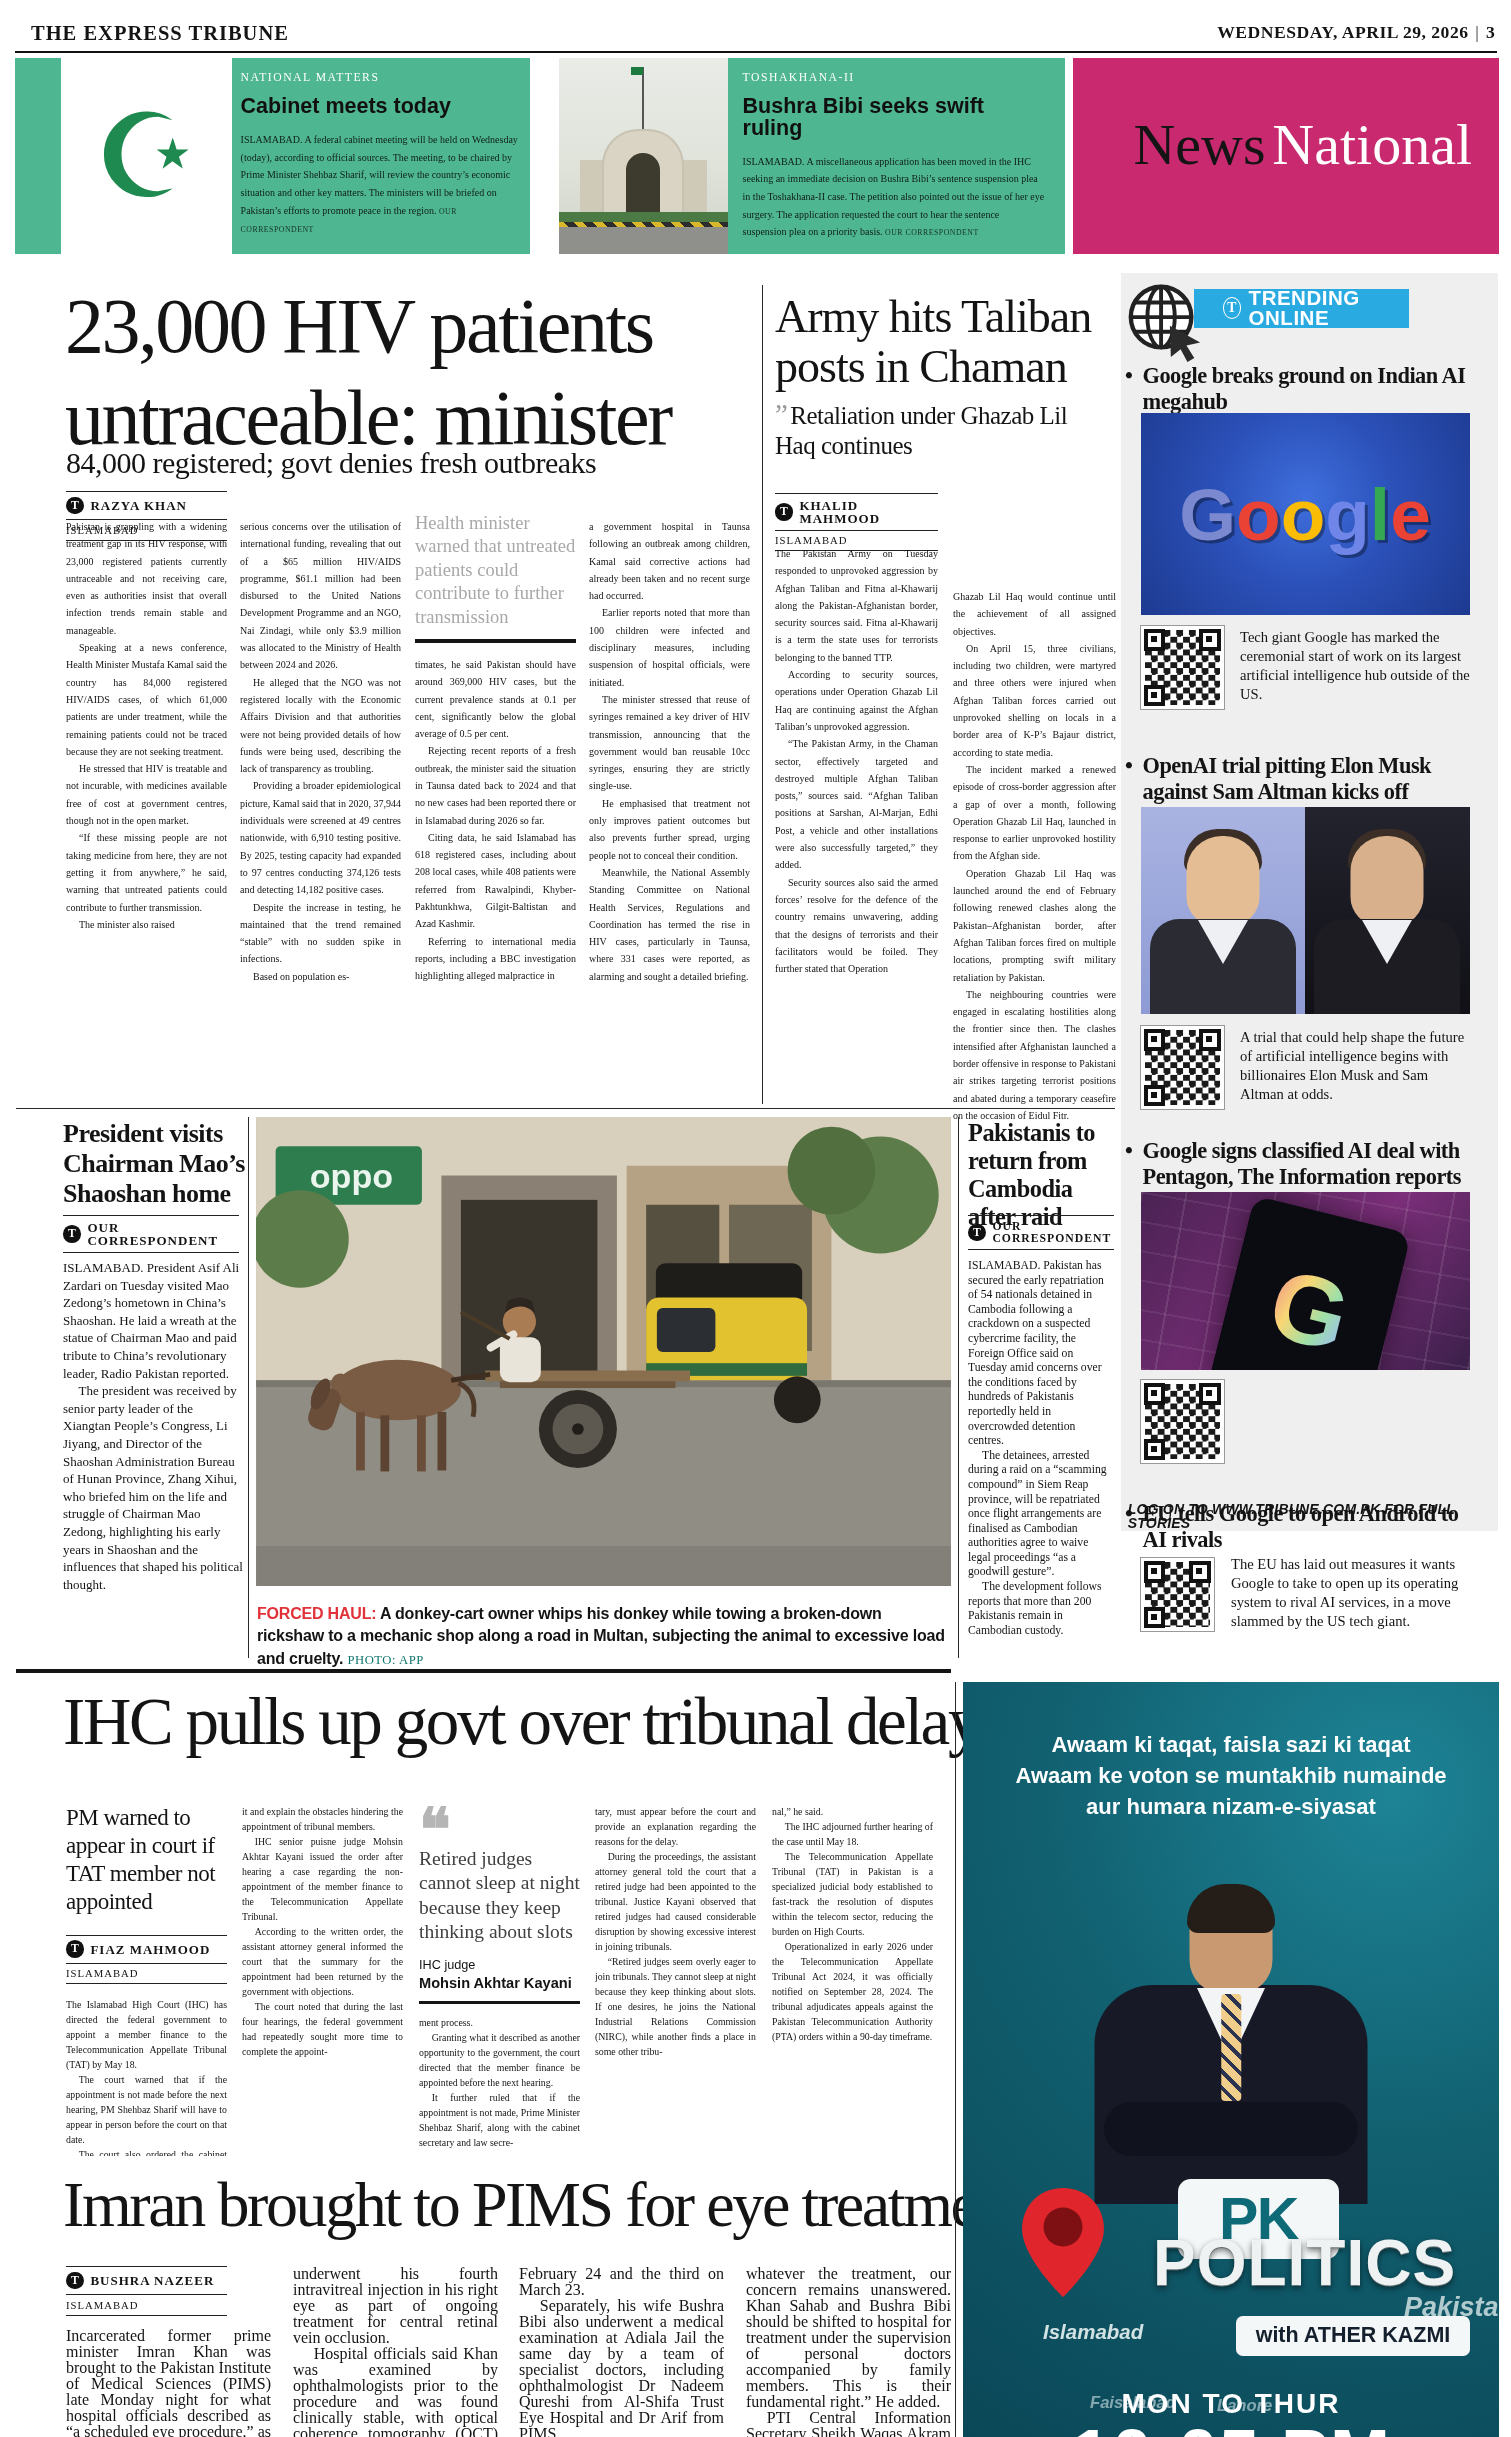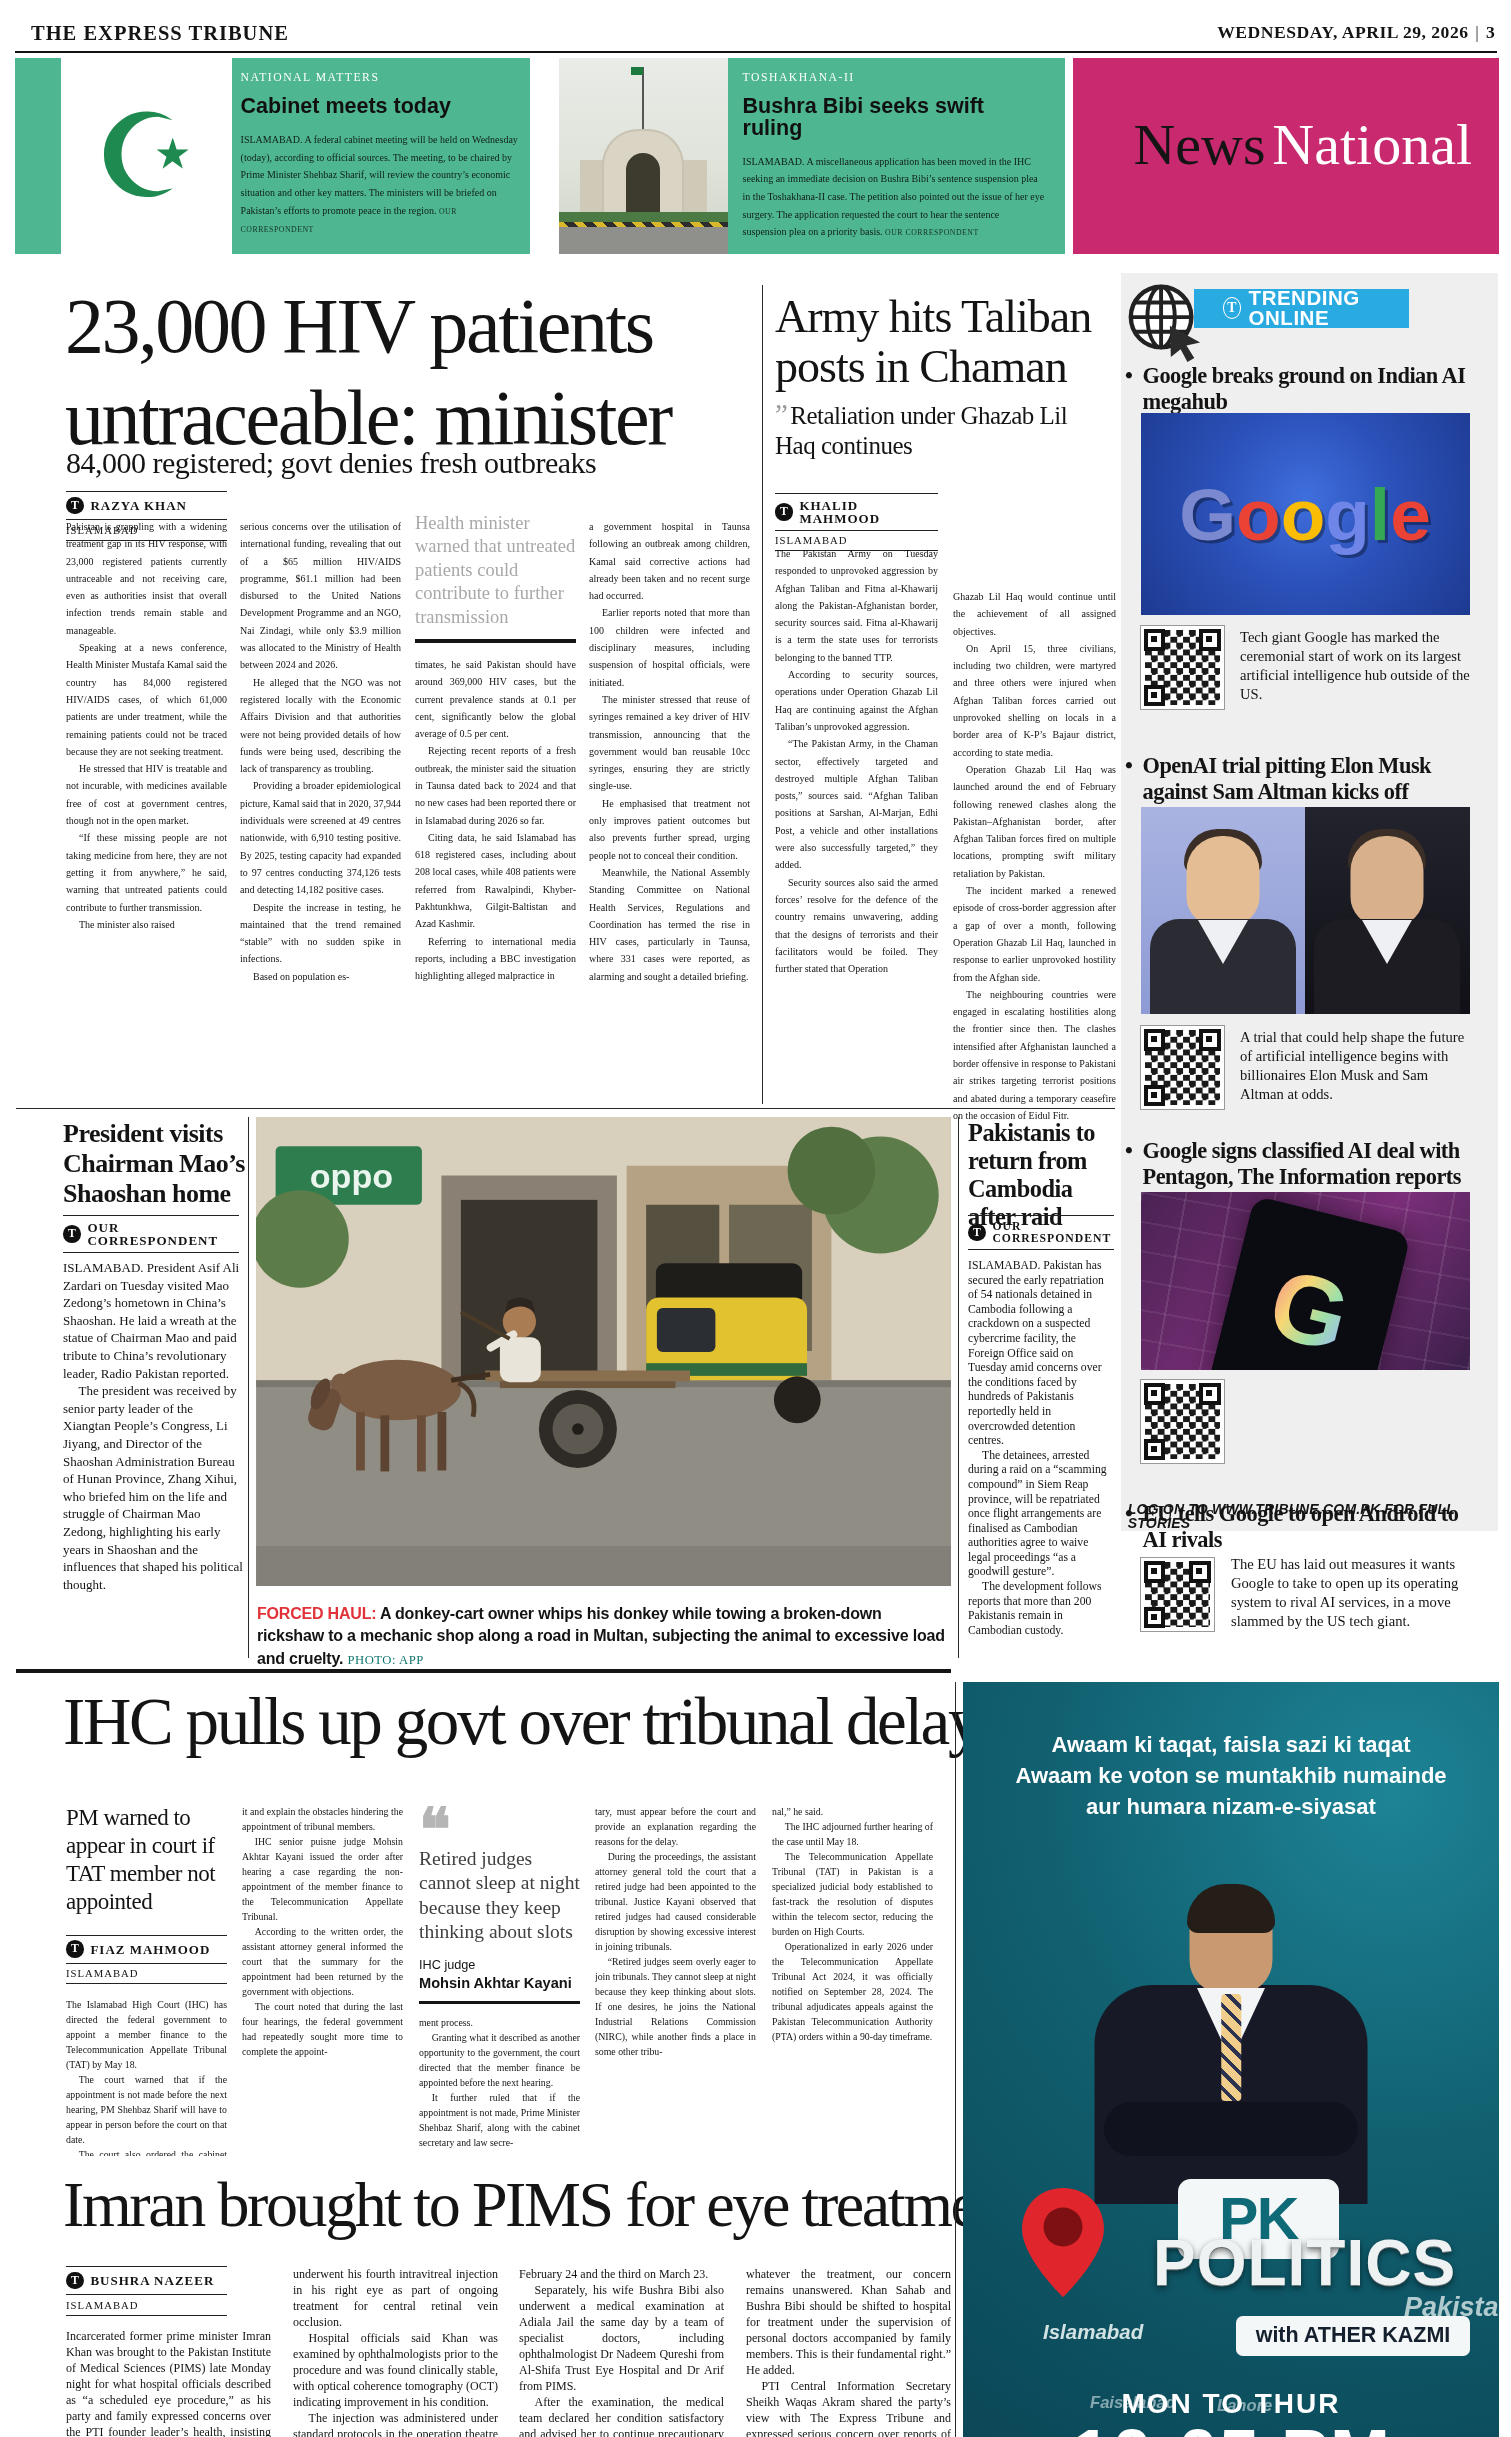--- a/index.html
+++ b/index.html
@@ -148,21 +148,21 @@
   .ihc-subhead { font:400 23px/28px "Liberation Serif",serif; letter-spacing:-0.5px; margin-bottom:18.5px; }
   .ihc-cols .article-body p { font-size:9.8px; line-height:15px; }
   .ihc-pq-mark { color:#b5b5b5; font:700 59px/0.4 "Liberation Serif",serif; display:block; margin:14.6px 0 4.9px; }
   .ihc-pq-text { color:#404040; font:400 19.5px/24.4px "Liberation Serif",serif; margin-bottom:12.7px; }
   .ihc-attr-role { font:400 12.7px/1.3 "Liberation Sans",sans-serif; }
   .ihc-attr-name { font:700 14.6px/1.3 "Liberation Sans",sans-serif; }
   .ihc-attr-rule { height:3.4px; background:#141414; margin-top:7.8px; }
 
   
   .imran-headline { position:absolute; left:63px; top:2173px; font:400 64px/1 "Liberation Serif",serif; letter-spacing:-2.4px; }
-  .imran-cols .article-body p { font-size:12px; line-height:16px; }
+  .imran-cols .article-body p { font-size:16px; line-height:16px; }
 
   
   .ad { position:absolute; left:963px; top:1682px; width:536px; height:924px; overflow:hidden; color:#fff;
         background:radial-gradient(circle at 80% 12%, #1d8496 0%, #116070 38%, #0c4c5c 75%, #093f4e 100%); }
   .ad-tag { text-align:center; font:700 22px/31px "Liberation Sans",sans-serif; margin-top:47px; }
   .anchor { position:absolute; left:50%; top:210px; transform:translateX(-50%); width:302px; height:312px; }
   .a-head { position:absolute; left:50%; top:0; transform:translateX(-50%); width:83px; height:102px; background:#c99a72; border-radius:39px 39px 34px 34px; }
   .a-hair { position:absolute; left:50%; top:-7.8px; transform:translateX(-50%); width:88px; height:49px; background:#241d18; border-radius:44px 44px 12.7px 12.7px; }
   .a-suit { position:absolute; left:50%; top:93px; transform:translateX(-50%); width:273px; height:219px; background:#171a26; border-radius:59px 59px 0 0; }
   .a-shirt { position:absolute; left:50%; top:96px; transform:translateX(-50%); width:0; height:0;
@@ -292,22 +292,22 @@
     </div>
     <div class="col article-body" style="left:775px; top:545px; width:163px; height:560px;">
         <p>The Pakistan Army on Tuesday responded to unprovoked aggression by Afghan Taliban and Fitna al-Khawarij along the Pakistan-Afghanistan border, security sources said. Fitna al-Khawarij is a term the state uses for terrorists belonging to the banned TTP.</p>
         <p>According to security sources, operations under Operation Ghazab Lil Haq are continuing against the Afghan Taliban’s unprovoked aggression.</p>
         <p>“The Pakistan Army, in the Chaman sector, effectively targeted and destroyed multiple Afghan Taliban posts,” sources said. “Afghan Taliban positions at Sarshan, Al-Marjan, Edhi Post, a vehicle and other installations were also successfully targeted,” they added.</p>
         <p>Security sources also said the armed forces’ resolve for the defence of the country remains unwavering, adding that the designs of terrorists and their facilitators would be foiled. They further stated that Operation</p>
       </div>
     <div class="col article-body" style="left:953px; top:545px; width:163px; height:560px;margin-top:43px;">
         <p>Ghazab Lil Haq would continue until the achievement of all assigned objectives.</p>
         <p>On April 15, three civilians, including two children, were martyred and three others were injured when Afghan Taliban forces carried out unprovoked shelling on locals in a border area of K-P’s Bajaur district, according to state media.</p>
+        <p>The incident marked a renewed episode of cross-border aggression after a gap of over a month, following Operation Ghazab Lil Haq, launched in response to earlier unprovoked hostility from the Afghan side.</p>
         <p>Operation Ghazab Lil Haq was launched around the end of February following renewed clashes along the Pakistan–Afghanistan border, after Afghan Taliban forces fired on multiple locations, prompting swift military retaliation by Pakistan.</p>
-        <p>The incident marked a renewed episode of cross-border aggression after a gap of over a month, following Operation Ghazab Lil Haq, launched in response to earlier unprovoked hostility from the Afghan side.</p>
         <p>The neighbouring countries were engaged in escalating hostilities along the frontier since then. The clashes intensified after Afghanistan launched a border offensive in response to Pakistani air strikes targeting terrorist positions and abated during a temporary ceasefire on the occasion of Eidul Fitr.</p>
       </div>
   </article>
 
   <aside class="trending">
     <div class="tr-bar">
       <span class="tco">T</span>
       <span class="tlabel">TRENDING ONLINE</span>
     </div>
     <svg class="globe-icon" width="83" height="83" viewBox="0 0 170 170">

